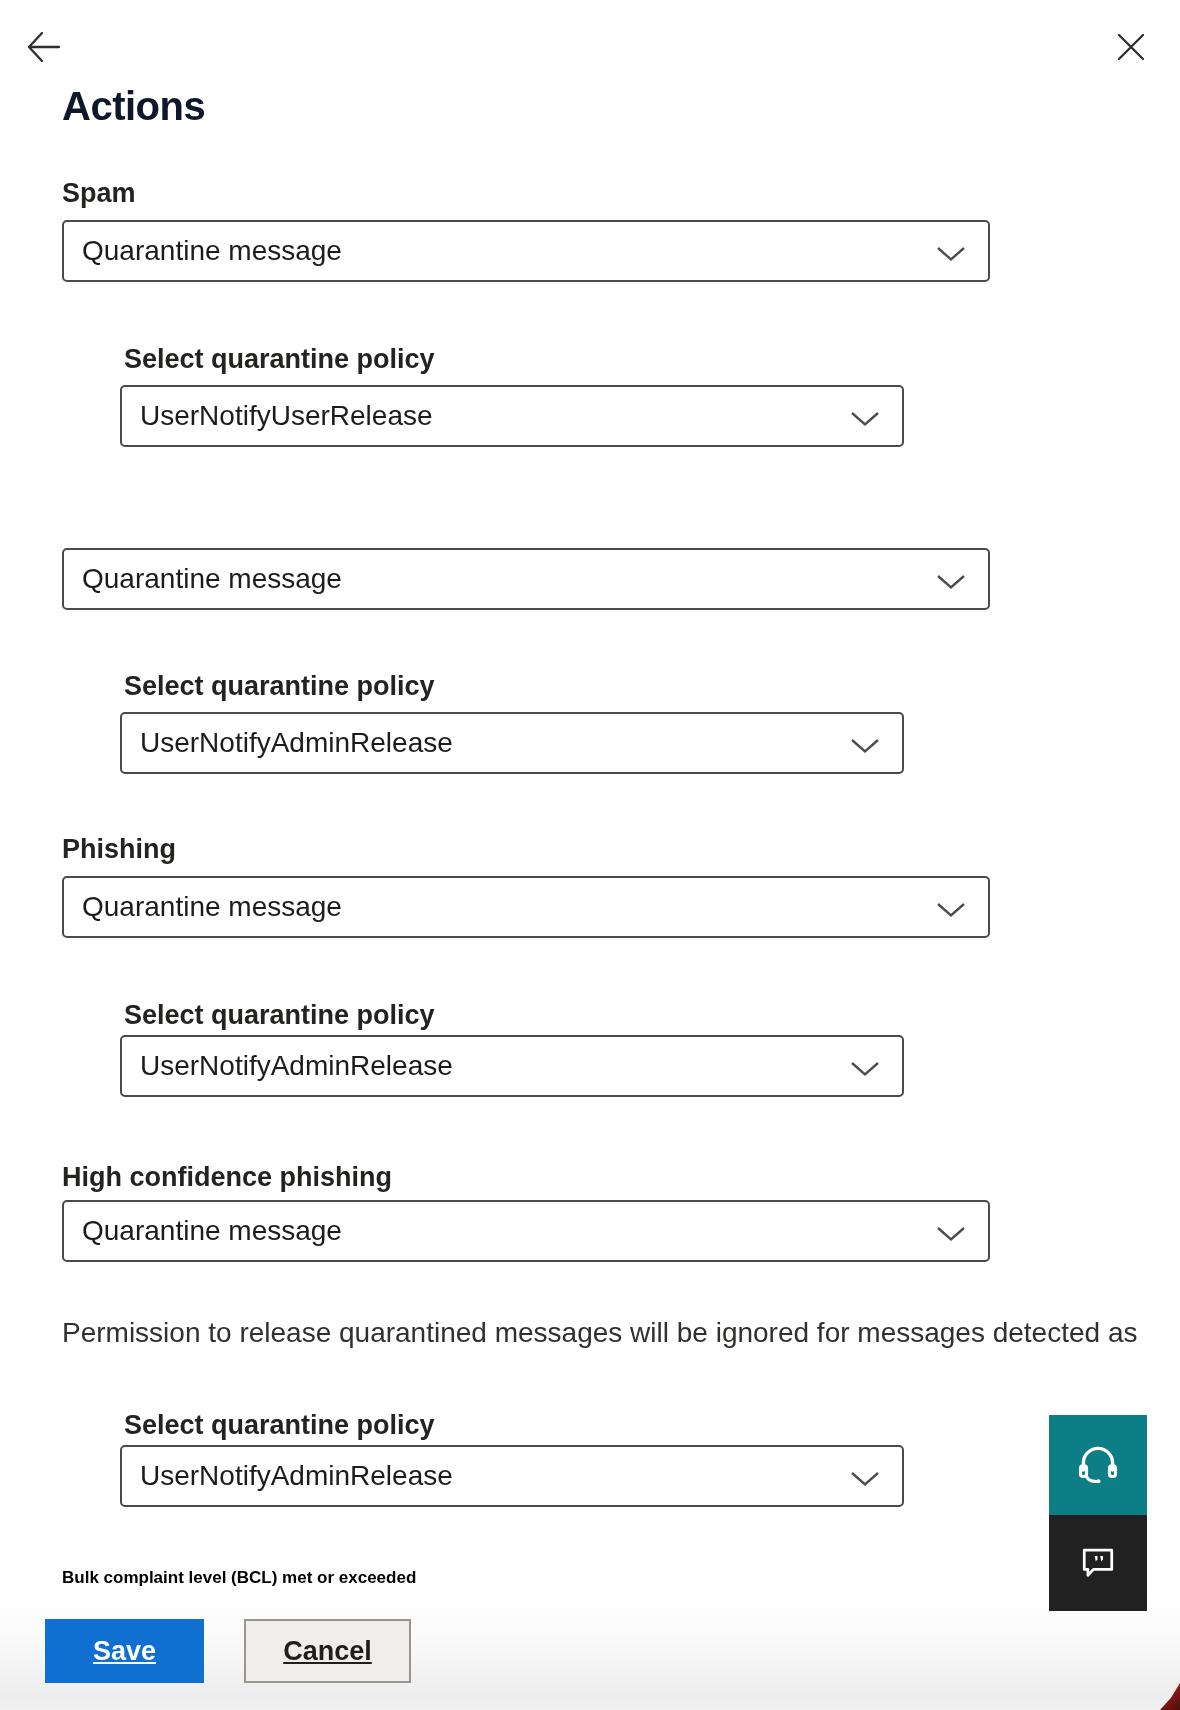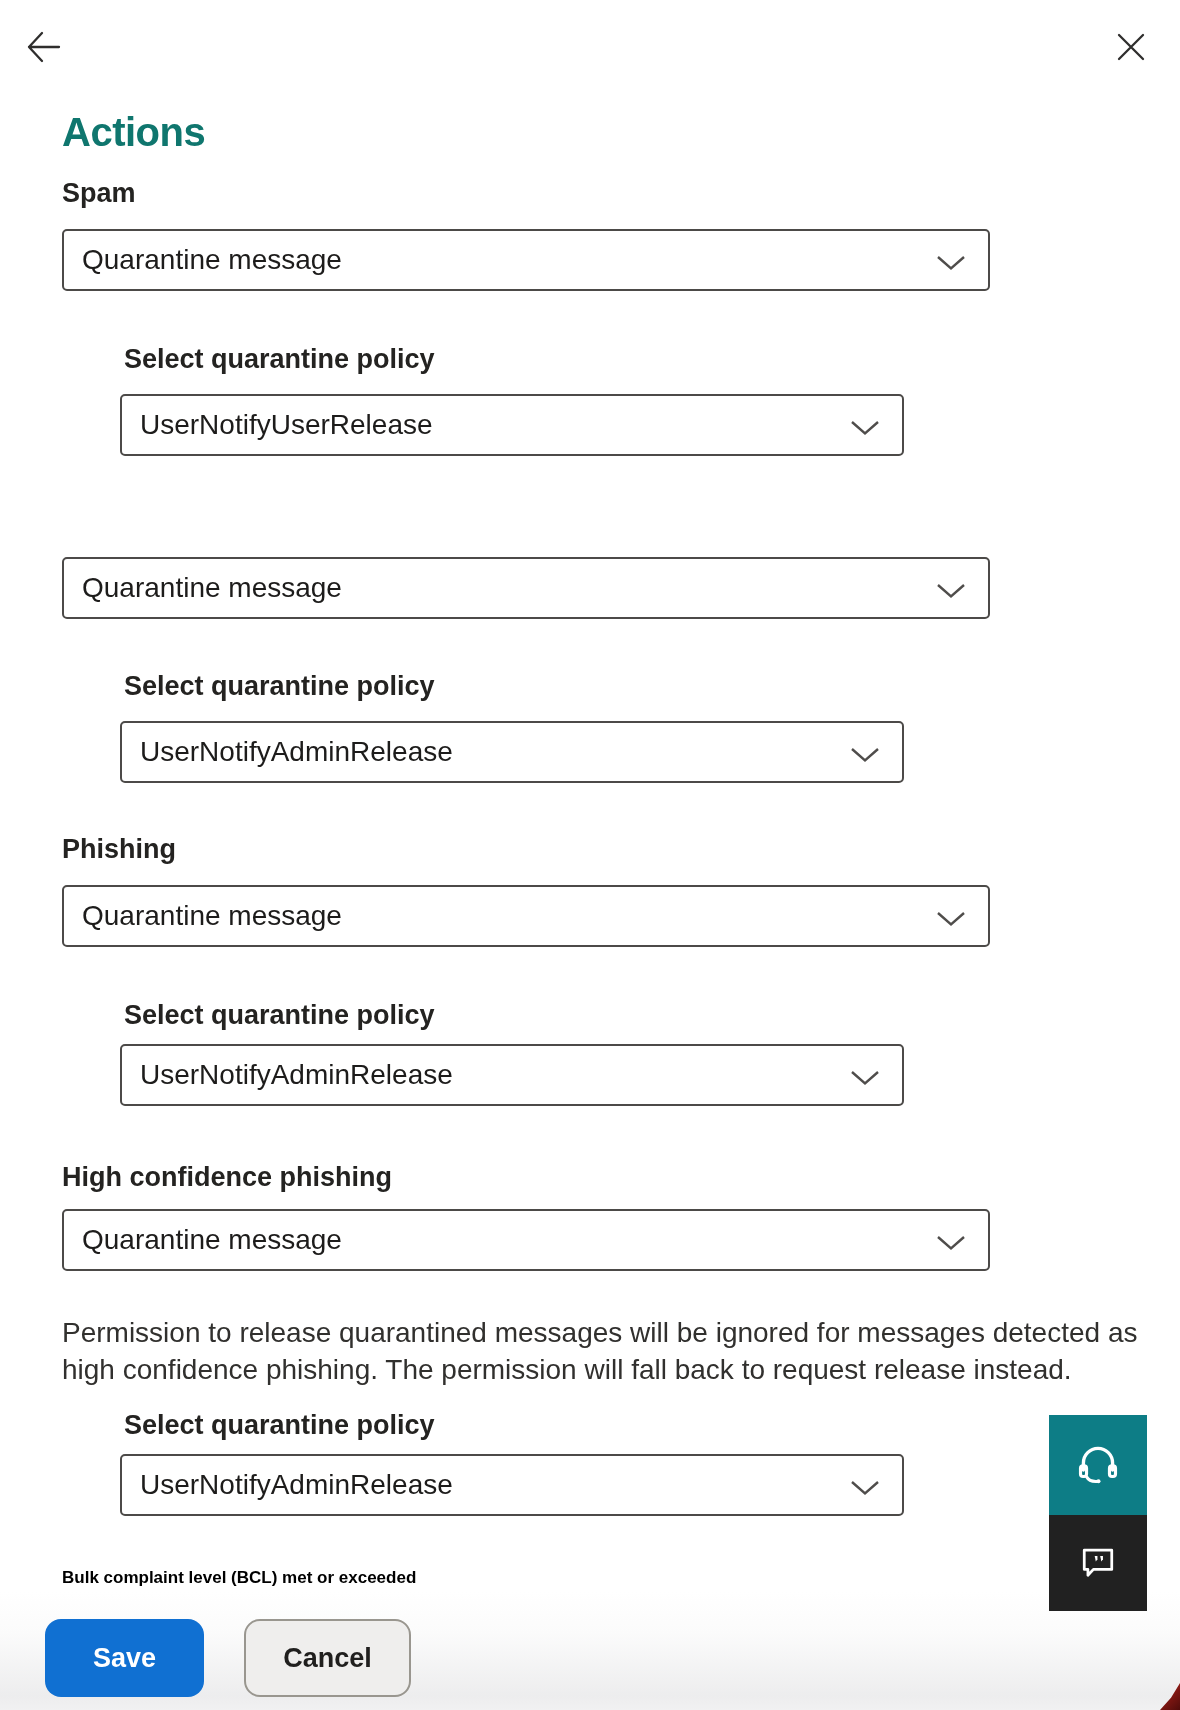--- a/index.html
+++ b/index.html
@@ -1,41 +1,41 @@
 <!DOCTYPE html>
 <html><head>
 <meta charset="utf-8">
 <style>
   html,body{margin:0;padding:0;background:#ffffff;}
   .screen{
     position:relative;width:1180px;height:1710px;background:#ffffff;overflow:hidden;
     font-family:"Liberation Sans", sans-serif;color:#1d1c1b;
   }
   .iconbtn{position:absolute;background:none;border:none;padding:0;cursor:pointer;line-height:0;}
-  .page-title{position:absolute;left:62px;top:110px;font-size:40px;font-weight:700;color:#0f766e;letter-spacing:-0.5px;}
+  .page-title{position:absolute;left:62px;top:84px;font-size:40px;font-weight:700;color:#0f172a;letter-spacing:-0.5px;}
   .lbl{position:absolute;left:62px;font-size:27px;line-height:30px;font-weight:700;color:#242321;}
   .lbl.ind{left:124px;}
   .dd{
     position:absolute;left:62px;width:928px;height:62px;box-sizing:border-box;
     background:#fff;border:2px solid #4c4a48;border-radius:5px;
-    display:flex;align-items:center;padding:0 60px 0 18px;cursor:pointer;margin-top:9px;
+    display:flex;align-items:center;padding:0 60px 0 18px;cursor:pointer;
   }
   .dd.ind{left:120px;width:784px;}
   .ddv{font-size:28px;color:#1d1c1b;white-space:nowrap;overflow:hidden;}
   .chev{position:absolute;right:22px;top:23px;}
   .note{position:absolute;left:62px;top:1306px;font-size:28px;line-height:37px;color:#31302e;margin-top:8px;}
   .bulk{position:absolute;left:62px;top:1562px;font-size:17px;line-height:32px;font-weight:700;color:#000000;z-index:1;}
   .footer{
     position:absolute;left:0;top:1592px;width:1180px;height:118px;z-index:5;
     background:linear-gradient(180deg,#ffffff 0%,#fbfbfb 35%,#ededee 88%,#f1f1f2 100%);
   }
   .btn{
-    position:absolute;top:27px;height:78px;box-sizing:border-box;border-radius:16px;
+    position:absolute;top:27px;height:64px;box-sizing:border-box;border-radius:0;
     display:flex;align-items:center;justify-content:center;
-    font-family:"Liberation Sans", sans-serif;font-size:27px;font-weight:700;cursor:pointer;
+    font-family:"Liberation Sans", sans-serif;font-size:27px;font-weight:700;cursor:pointer;text-decoration:underline;
   }
   .btn-save{left:45px;width:159px;background:#1070d2;border:none;color:#ffffff;}
   .btn-cancel{left:228px;width:167px;background:#efeeed;border:2px solid #99968f;color:#201f1e;margin-left:16px;}
   .widget{
     position:absolute;left:1049px;width:98px;border:none;cursor:pointer;z-index:10;
     display:flex;align-items:center;justify-content:center;padding:0;
   }
   .widget-support{top:1415px;height:100px;background:#0d7d86;}
   .widget-feedback{top:1515px;height:96px;background:#212121;}
   .corner-art{
@@ -112,21 +112,20 @@
   <div class="lbl" style="top:1162px;">High confidence phishing</div>
   <div class="dd" style="top:1200px;">
     <span class="ddv">Quarantine message</span>
     <svg class="chev" width="30" height="17" viewBox="0 0 30 17">
       <polyline points="2,3 15,14.5 28,3" fill="none" stroke="#4f4d4b" stroke-width="2.4"></polyline>
     </svg>
   </div>
 
   <div class="note">
     <div>Permission to release quarantined messages will be ignored for messages detected as</div>
-    <div>high confidence phishing. The permission will fall back to request release instead.</div>
   </div>
 
   <div class="lbl ind" style="top:1410px;">Select quarantine policy</div>
   <div class="dd ind" style="top:1445px;">
     <span class="ddv">UserNotifyAdminRelease</span>
     <svg class="chev" width="30" height="17" viewBox="0 0 30 17">
       <polyline points="2,3 15,14.5 28,3" fill="none" stroke="#4f4d4b" stroke-width="2.4"></polyline>
     </svg>
   </div>
 

